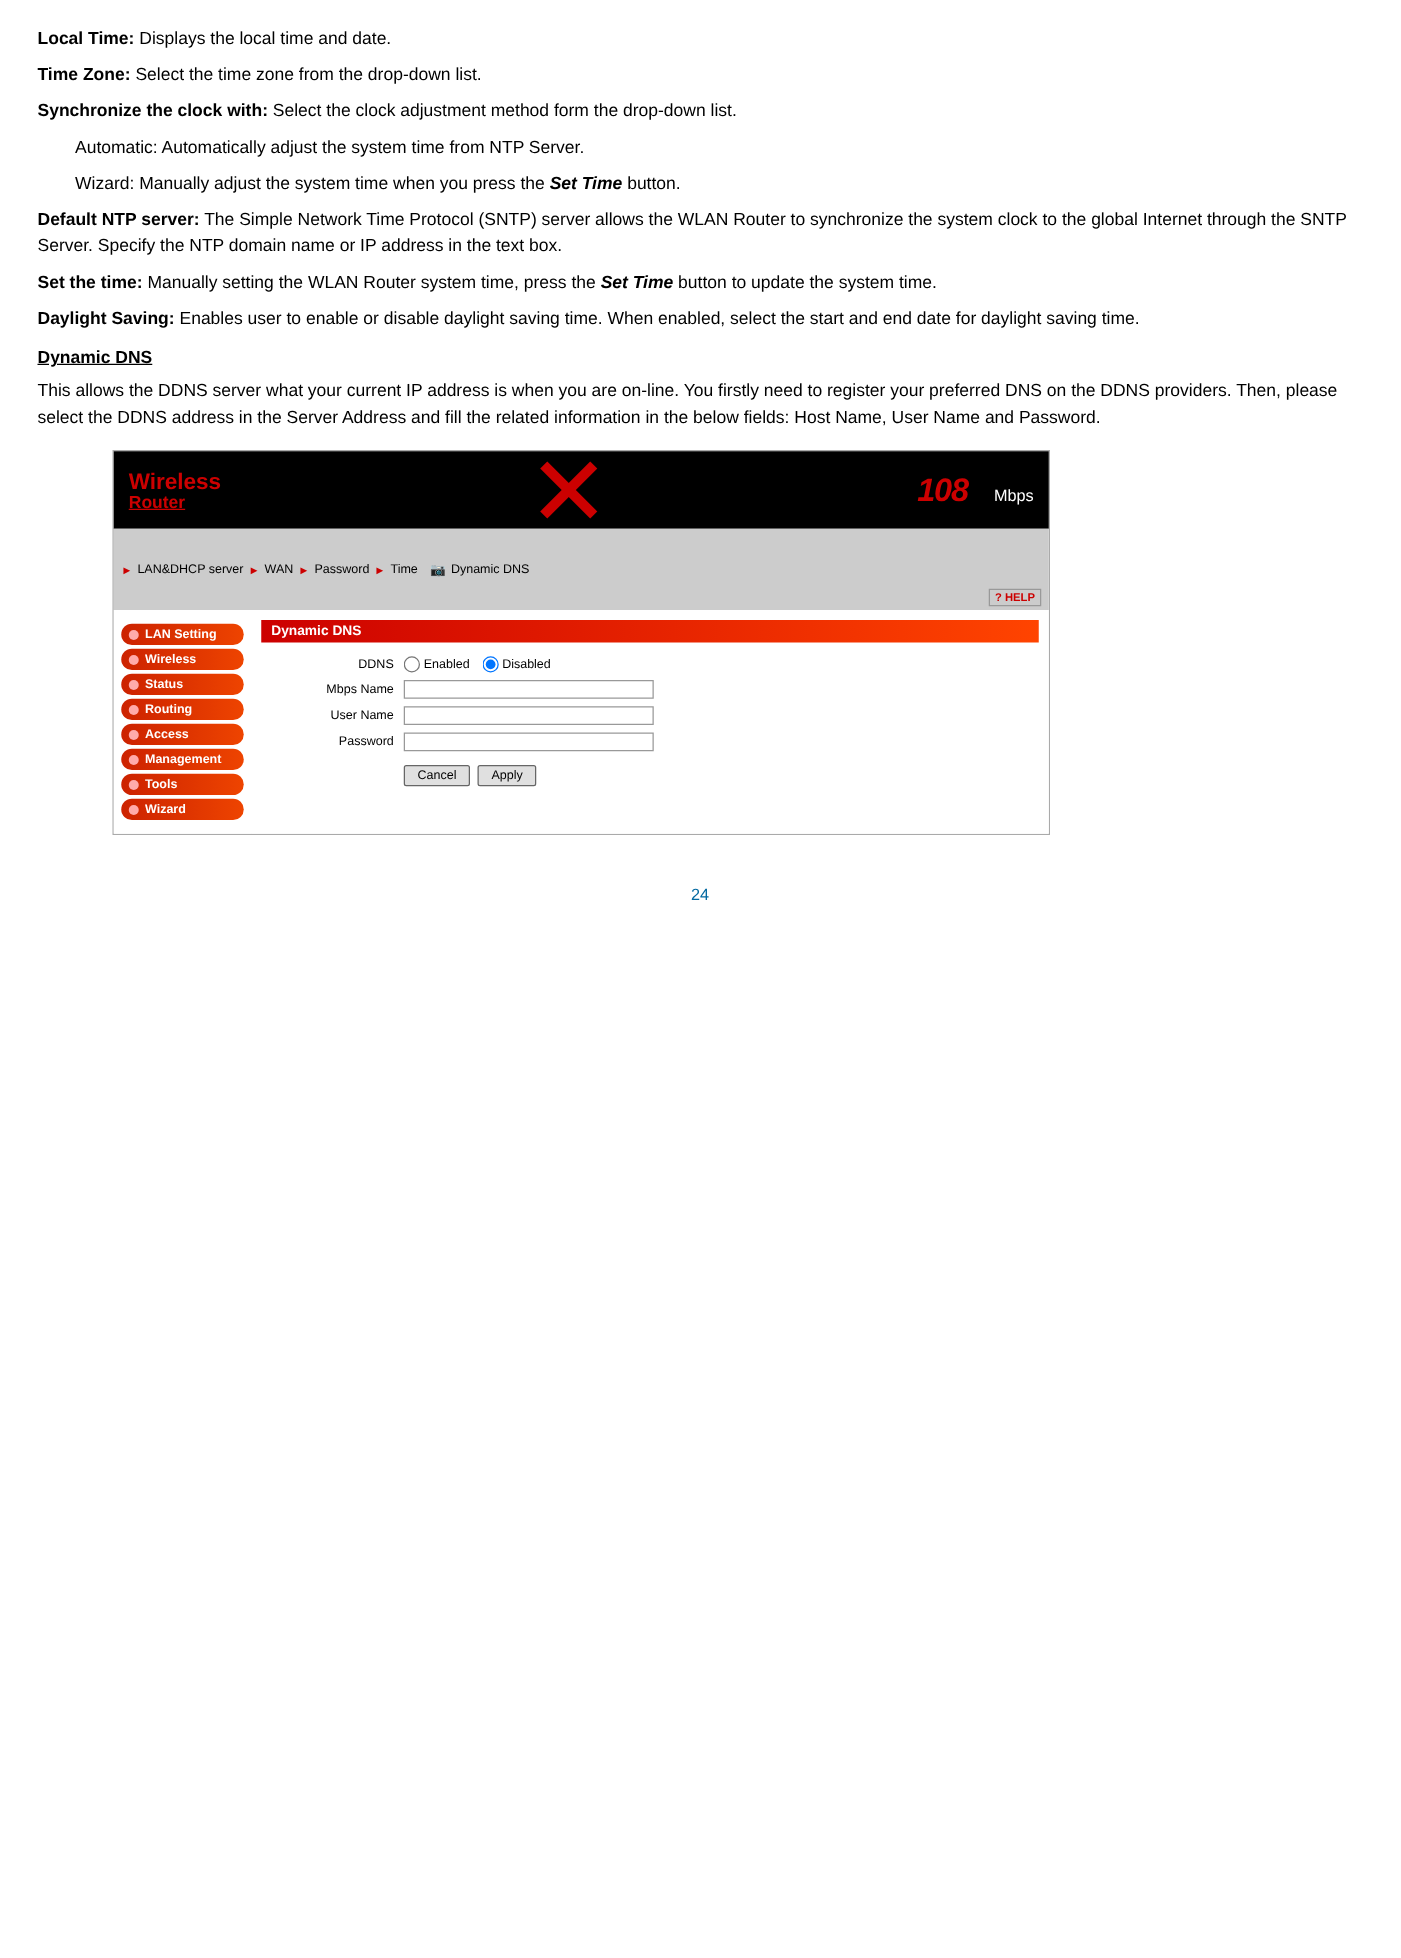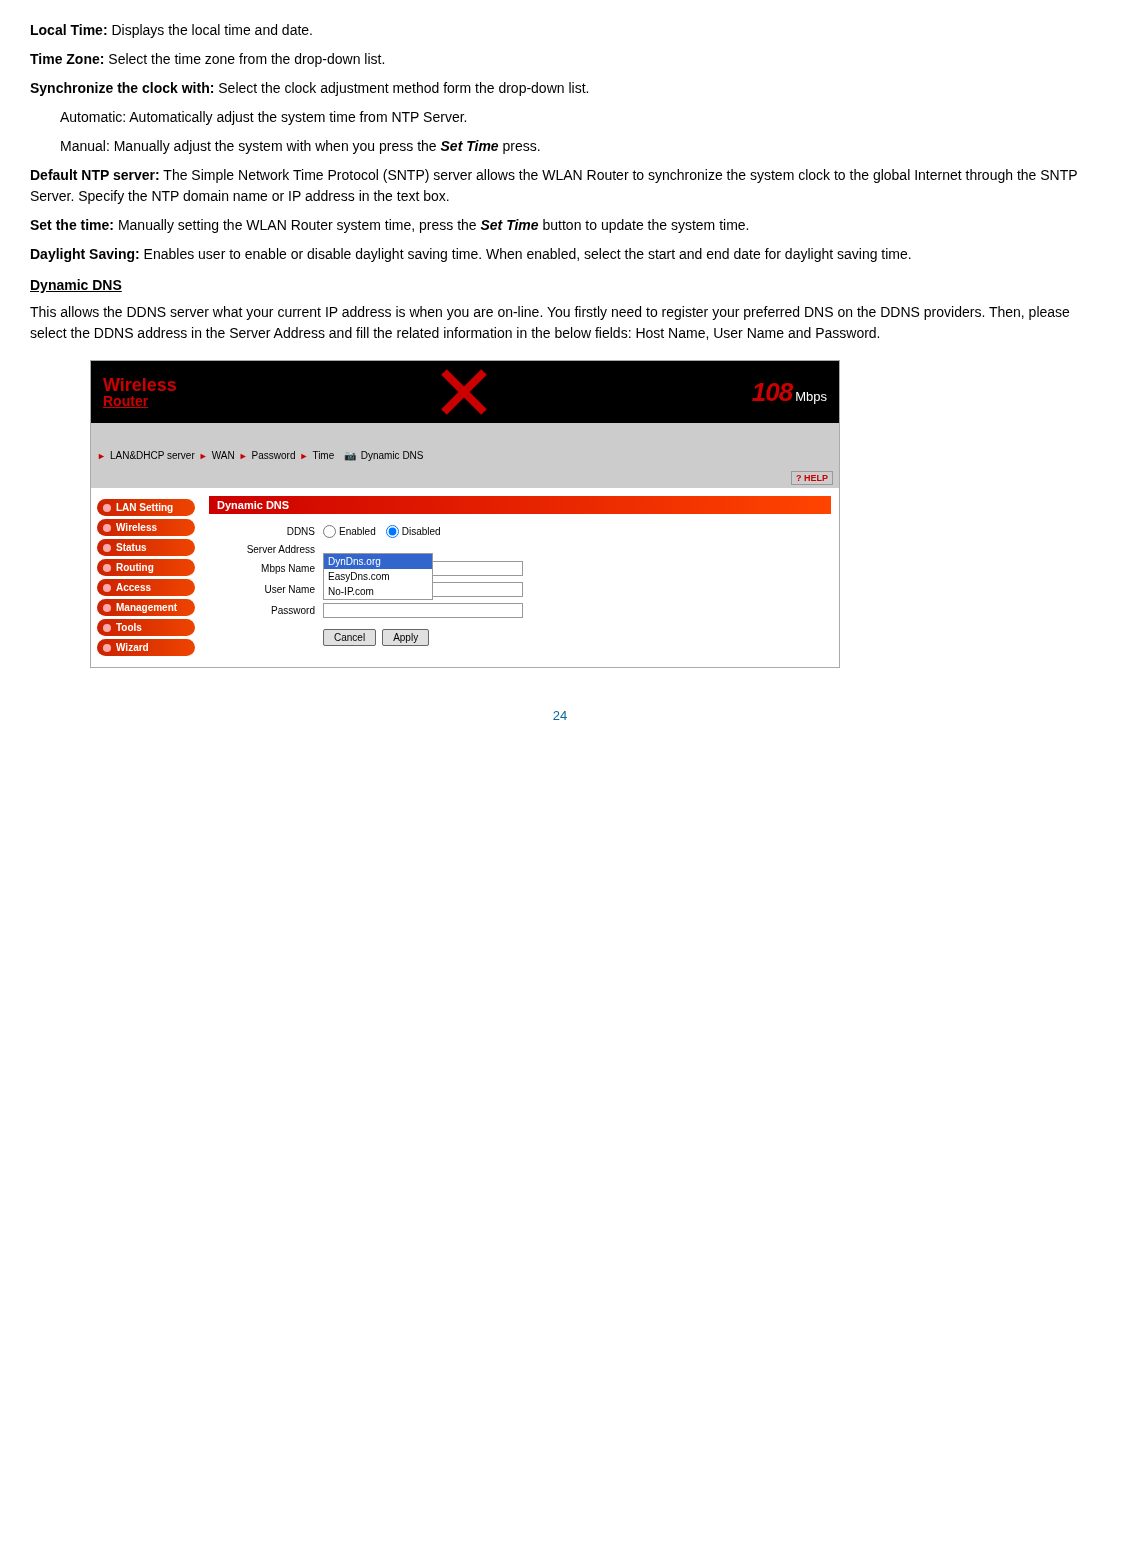--- a/index.html
+++ b/index.html
@@ -283,21 +283,21 @@
 
   <p>
     <span class="bold">Synchronize the clock with:</span><span> Select the clock adjustment method form the drop-down list.</span>
   </p>
 
   <p class="indent">
     <span>Automatic: Automatically adjust the system time from NTP Server.</span>
   </p>
 
   <p class="indent">
-    <span>Manual: Manually adjust the system with when you press the </span><span class="bold-italic">Set Time</span><span> press.</span>
+    <span>Wizard: Manually adjust the system time when you press the </span><span class="bold-italic">Set Time</span><span> button.</span>
   </p>
 
   <p>
     <span class="bold">Default NTP server:</span><span> The Simple Network Time Protocol (SNTP) server allows the WLAN Router to synchronize the system clock to the global Internet through the SNTP Server. Specify the NTP domain name or IP address in the text box.</span>
   </p>
 
   <p>
     <span class="bold">Set the time:</span><span> Manually setting the WLAN Router system time, press the </span><span class="bold-italic">Set Time</span><span> button to update the system time.</span>
   </p>
 
@@ -314,21 +314,21 @@
     <div class="router-header">
       <div class="router-brand">
         <span class="brand-wireless">Wireless</span>
         <span class="brand-router">Router</span>
       </div>
 
       <svg width="50" height="50">
         <line x1="5" y1="5" x2="45" y2="45" stroke="#cc0000" stroke-width="8"></line>
         <line x1="45" y1="5" x2="5" y2="45" stroke="#cc0000" stroke-width="8"></line>
       </svg>
-      <div style="display:flex;align-items:baseline;gap:3px;">
+      <div style="display:flex;align-items:baseline;gap:21px;">
         <span class="speed-badge">108</span>
         <span class="speed-mbps">Mbps</span>
       </div>
     </div>
 
     <div class="router-nav">
       <span class="nav-arrow">►</span>
       <span class="nav-item">LAN&amp;DHCP server</span>
       <span class="nav-arrow">►</span>
       <span class="nav-item">WAN</span>
@@ -391,35 +391,20 @@
             <td class="label-cell">DDNS</td>
             <td class="value-cell">
               <div class="radio-group">
                 <div class="radio-item">
                   <input type="radio" name="ddns" value="enabled" style="">
                   <label>Enabled</label>
                 </div>
                 <div class="radio-item">
                   <input type="radio" name="ddns" value="disabled" checked="" style="">
                   <label>Disabled</label>
-                </div>
-              </div>
-            </td>
-          </tr>
-          <tr>
-            <td class="label-cell">Server Address</td>
-            <td class="value-cell">
-              
-              <div class="server-dropdown">
-                
-                
-                <div class="dropdown-list">
-                  <div class="dropdown-list-item selected">DynDns.org</div>
-                  <div class="dropdown-list-item">EasyDns.com</div>
-                  <div class="dropdown-list-item">No-IP.com</div>
                 </div>
               </div>
             </td>
           </tr>
           <tr>
             <td class="label-cell">Mbps Name</td>
             <td class="value-cell">
               <input type="text" class="text-input" style="">
             </td>
           </tr>

